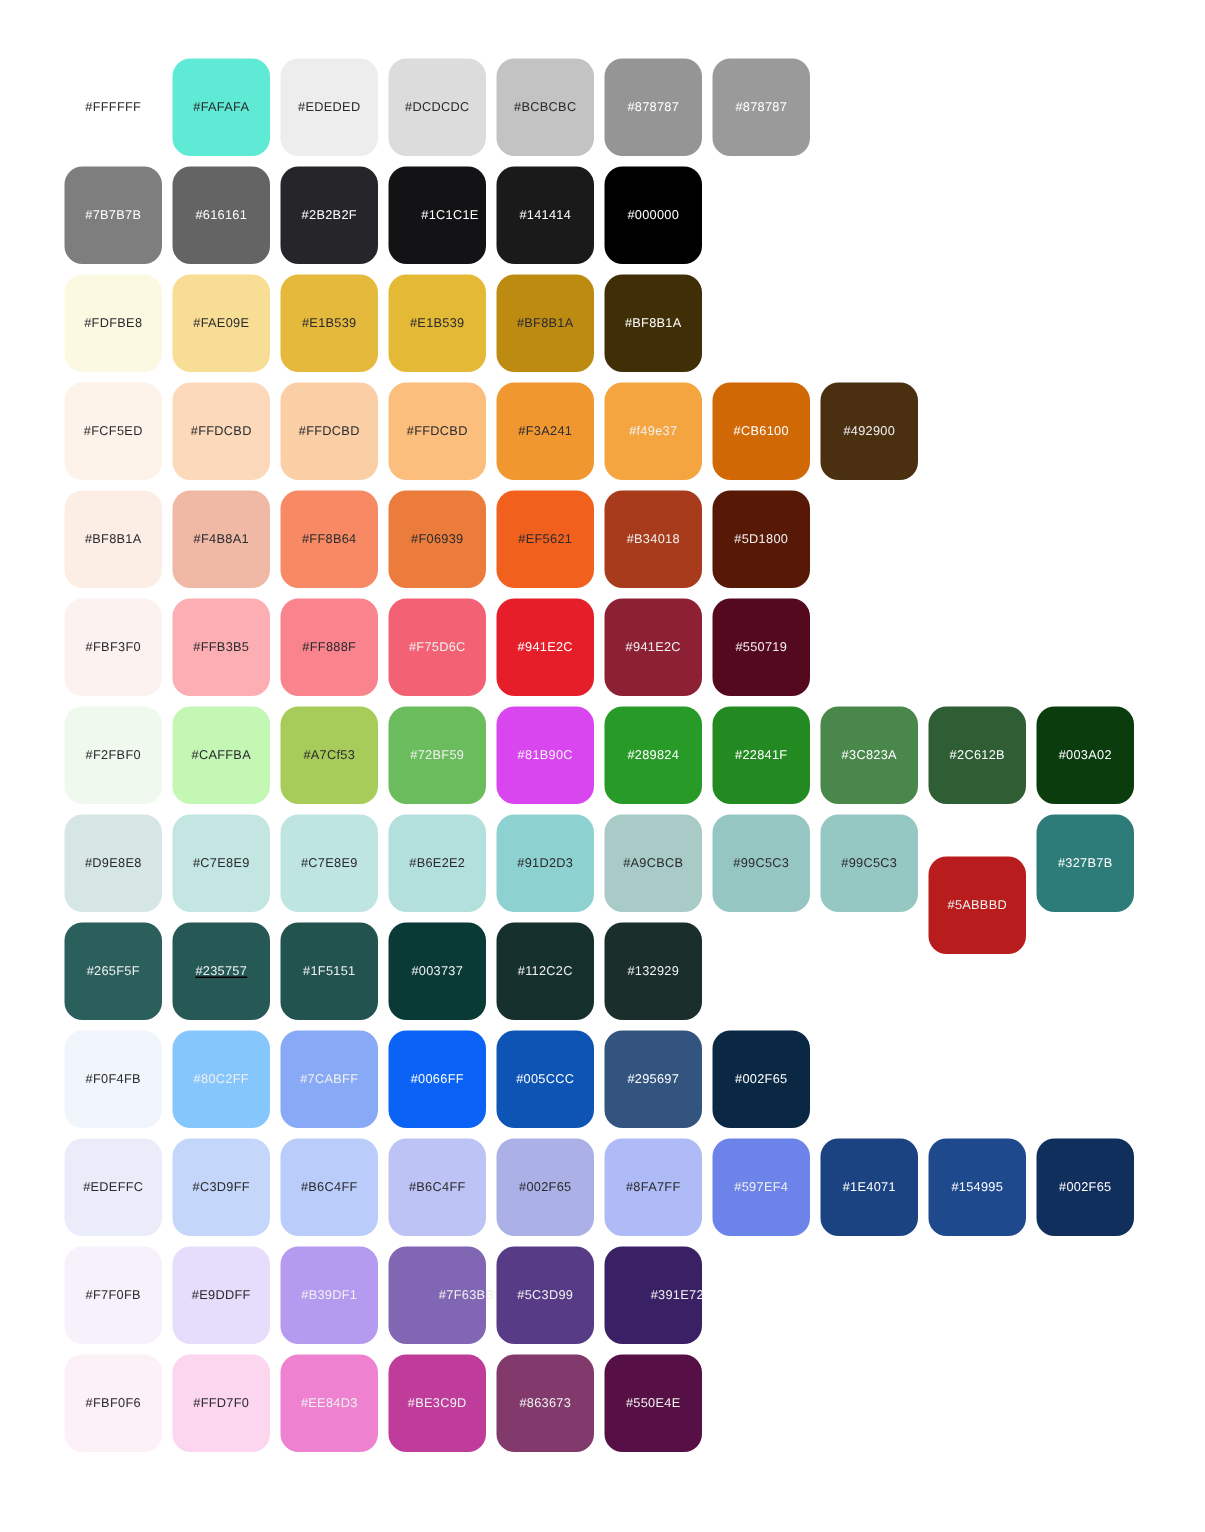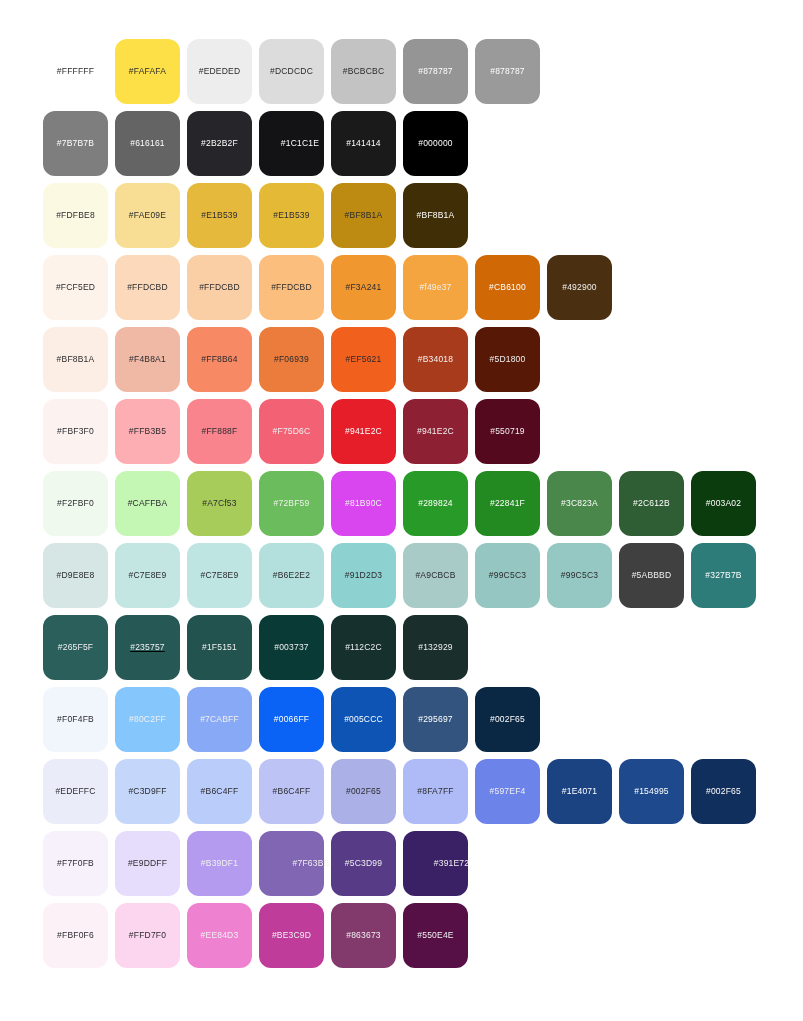--- a/index.html
+++ b/index.html
@@ -47,21 +47,21 @@
   .label-soft-light { color: #f0f0f0; }
 </style>
 </head>
 <body>
 
 <div id="palette">
     <div class="swatch-row">
       <div class="swatch" style="background: rgb(255, 255, 255);">
         <span class="swatch-label label-dark">#FFFFFF</span>
       </div>
-      <div class="swatch" style="background: #fde047;">
+      <div class="swatch" style="background: #5eead4;">
         <span class="swatch-label label-dark">#FAFAFA</span>
       </div>
       <div class="swatch" style="background: rgb(237, 237, 237);">
         <span class="swatch-label label-dark">#EDEDED</span>
       </div>
       <div class="swatch" style="background: rgb(220, 220, 220);">
         <span class="swatch-label label-dark">#DCDCDC</span>
       </div>
       <div class="swatch" style="background: rgb(195, 195, 195);">
         <span class="swatch-label label-dark">#BCBCBC</span>
@@ -235,21 +235,21 @@
       </div>
       <div class="swatch" style="background: rgb(168, 203, 200);">
         <span class="swatch-label label-dark">#A9CBCB</span>
       </div>
       <div class="swatch" style="background: rgb(149, 198, 193);">
         <span class="swatch-label label-dark">#99C5C3</span>
       </div>
       <div class="swatch" style="background: rgb(150, 200, 195);">
         <span class="swatch-label label-dark">#99C5C3</span>
       </div>
-      <div class="swatch" style="background: #404040;">
+      <div class="swatch" style="background: #b91c1c; margin-top: 28px;">
         <span class="swatch-label label-soft-light">#5ABBBD</span>
       </div>
       <div class="swatch" style="background: rgb(45, 124, 121);">
         <span class="swatch-label label-light">#327B7B</span>
       </div>
     </div>
     <div class="swatch-row">
       <div class="swatch" style="background: rgb(42, 95, 92);">
         <span class="swatch-label label-soft-light">#265F5F</span>
       </div>

